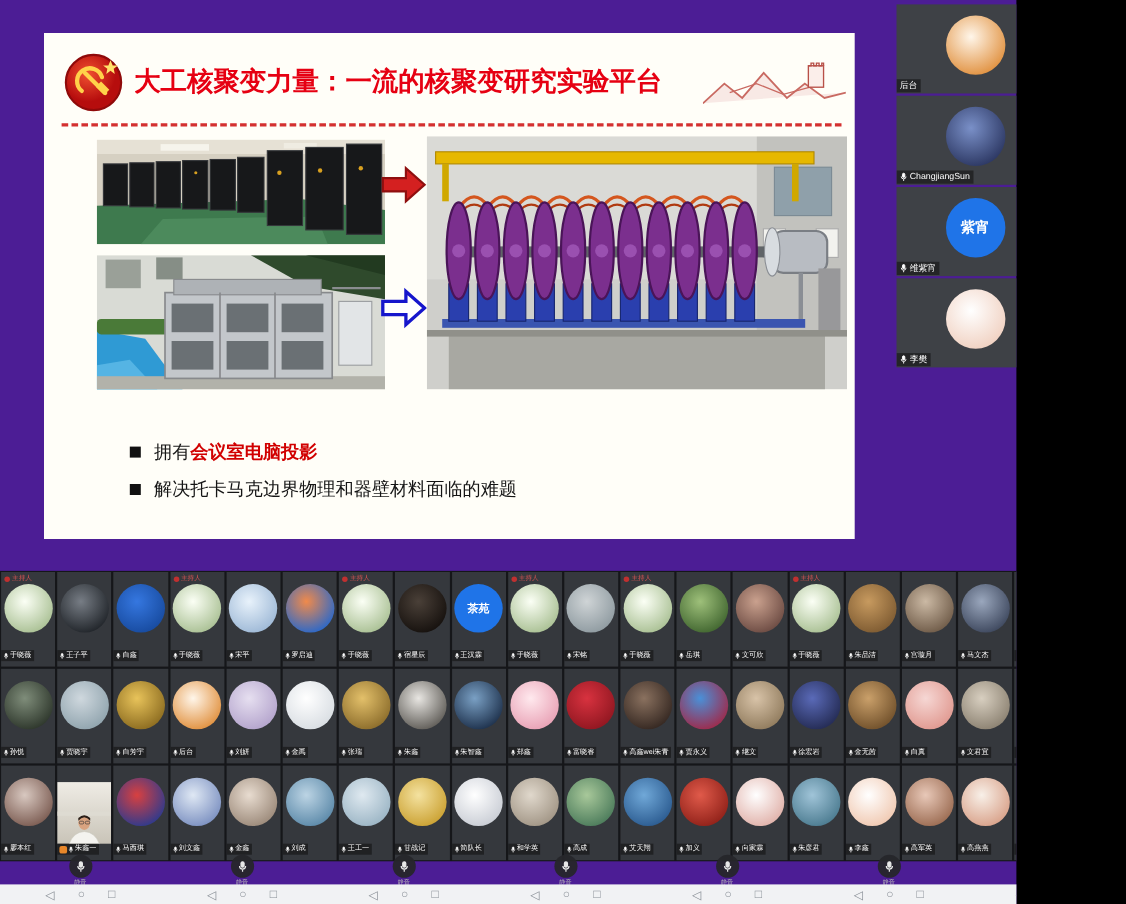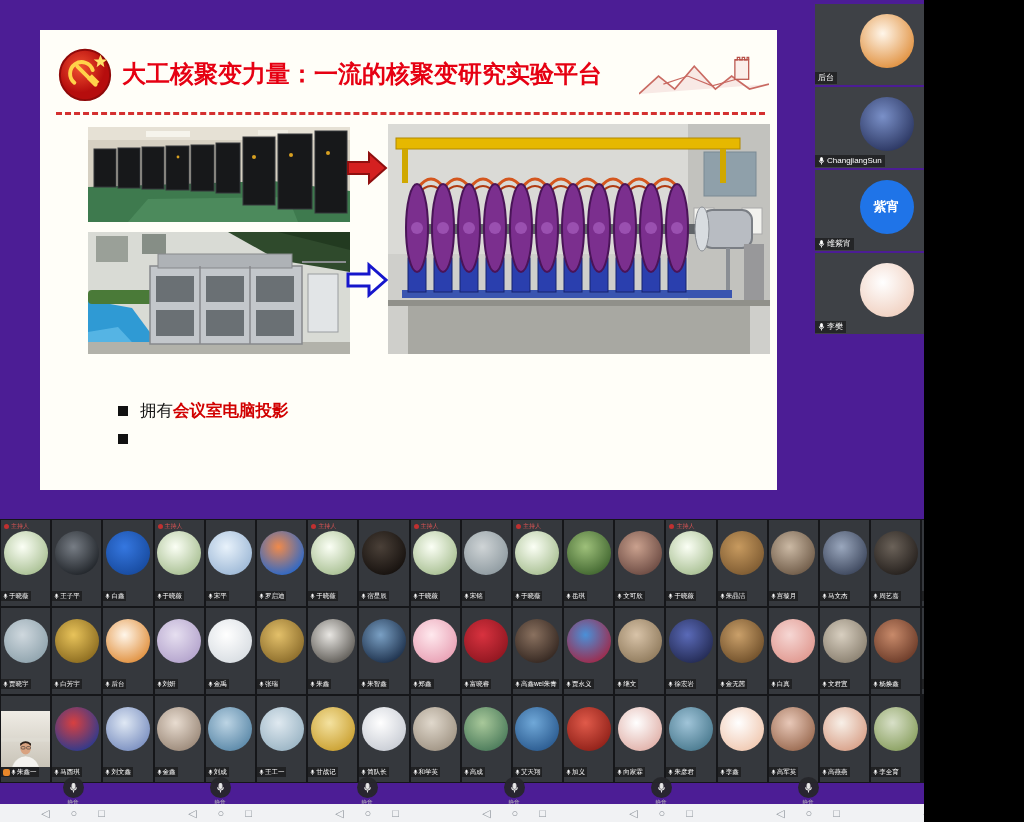--- a/index.html
+++ b/index.html
@@ -201,20 +201,21 @@
     </svg>
 
     <ul class="bullets">
       <li>
           <span class="sq"></span>
           <span>拥有</span>
           <span class="hl">会议室电脑投影</span>
         </li>
       <li>
           <span class="sq"></span>
+          <span>解决托卡马克边界物理和器壁材料面临的难题</span>
           <span class="hl"></span>
           <span></span>
         </li>
     </ul>
   </div>
 
   <div class="sidebar">
       <div class="stile">
     <div class="avatar" style="background: radial-gradient(circle at 42% 36%, rgb(255, 246, 234) 0%, rgb(224, 143, 60) 80%);">
           <span class="avtext"></span>
@@ -414,20 +415,37 @@
     <div class="label">
 
       <svg class="mic" viewBox="0 0 13 15">
             <g fill="none" stroke="#fff" stroke-width="1.6">
               <rect x="4.5" y="1" width="4" height="7" rx="2" fill="#fff"></rect>
               <path d="M2.5 6.5 a4 4 0 0 0 8 0"></path>
               <line x1="6.5" y1="11" x2="6.5" y2="14"></line>
             </g>
           </svg>
       <span class="nm">宿星辰</span>
+    </div>
+  </div>
+      <div class="tile">
+
+    <div class="avatar" style="background: rgb(31, 116, 232);">
+          <span class="avtext">茶苑</span>
+        </div>
+    <div class="label">
+
+      <svg class="mic" viewBox="0 0 13 15">
+            <g fill="none" stroke="#fff" stroke-width="1.6">
+              <rect x="4.5" y="1" width="4" height="7" rx="2" fill="#fff"></rect>
+              <path d="M2.5 6.5 a4 4 0 0 0 8 0"></path>
+              <line x1="6.5" y1="11" x2="6.5" y2="14"></line>
+            </g>
+          </svg>
+      <span class="nm">王汉霖</span>
     </div>
   </div>
       <div class="tile">
     <div class="badge">
           <span class="dot"></span>
           <span class="btxt">主持人</span>
         </div>
     <div class="avatar" style="background: radial-gradient(circle at 42% 36%, rgb(251, 255, 245) 0%, rgb(168, 191, 146) 80%);">
           <span class="avtext"></span>
         </div>

